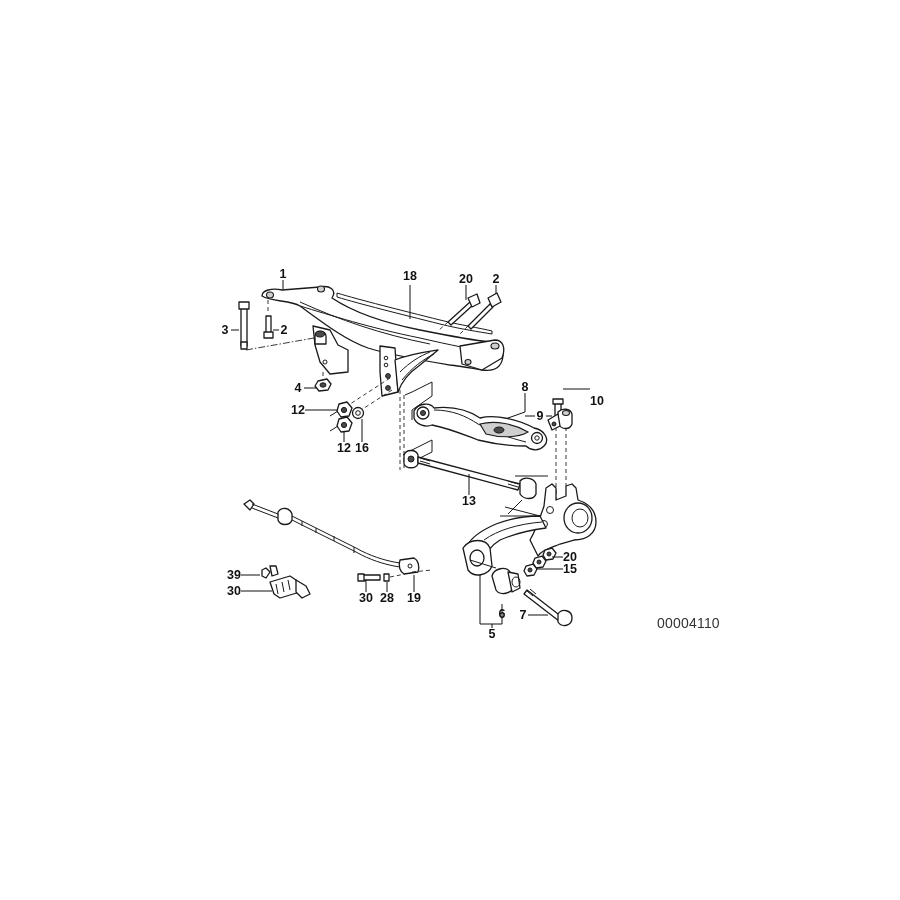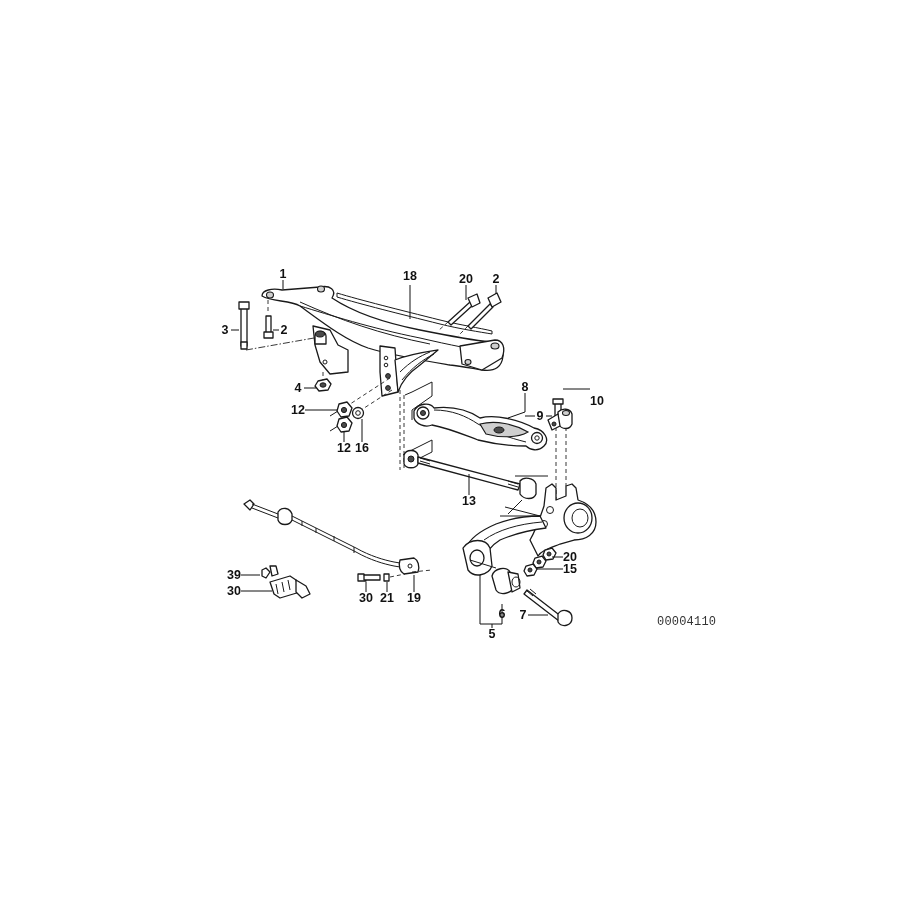--- a/index.html
+++ b/index.html
@@ -1,19 +1,19 @@
 <!DOCTYPE html>
 <html><head>
 <meta charset="utf-8">
 <style>
   html, body { margin: 0; padding: 0; background: #ffffff; }
   body { width: 900px; height: 900px; position: relative; overflow: hidden; font-family: "Liberation Sans", sans-serif; }
   #diagram { position: absolute; left: 0; top: 0; width: 900px; height: 900px; }
   .lbl { position: absolute; font-family: "Liberation Sans", sans-serif; font-weight: bold; font-size: 12.5px; color: #111; line-height: 1; transform: translate(-50%, -50%); white-space: nowrap; cursor: pointer; }
-  .docid { position: absolute; left: 657px; top: 615px; font-family: Liberation Mono, monospace; font-size: 12px; color: #333; letter-spacing: 0.2px; }
+  .docid { position: absolute; left: 657px; top: 615px; font-family: Liberation Sans, sans-serif; font-size: 14px; color: #333; letter-spacing: 0.2px; }
   svg .part { fill: #ffffff; stroke: #1a1a1a; stroke-width: 1.3; stroke-linejoin: round; stroke-linecap: round; }
   svg .shade { fill: #cfcfcf; stroke: #1a1a1a; stroke-width: 1.1; }
   svg .dark { fill: #4a4a4a; stroke: #1a1a1a; stroke-width: 1; }
   svg .thin { fill: none; stroke: #1a1a1a; stroke-width: 1; }
   svg .leader { fill: none; stroke: #111; stroke-width: 1; }
   svg .dash { fill: none; stroke: #222; stroke-width: 0.9; stroke-dasharray: 4 3; }
   svg .dashdot { fill: none; stroke: #222; stroke-width: 0.9; stroke-dasharray: 7 2 1.5 2; }
 </style>
 </head>
 <body>
@@ -238,18 +238,18 @@
   <span class="lbl" style="left:298px;top:410px">12</span>
   <span class="lbl" style="left:344px;top:448px">12</span>
   <span class="lbl" style="left:469px;top:501px">13</span>
   <span class="lbl" style="left:570px;top:557px">20</span>
   <span class="lbl" style="left:570px;top:569px">15</span>
   <span class="lbl" style="left:496px;top:279px">2</span>
   <span class="lbl" style="left:362px;top:448px">16</span>
   <span class="lbl" style="left:410px;top:276px">18</span>
   <span class="lbl" style="left:414px;top:598px">19</span>
   <span class="lbl" style="left:366px;top:598px">30</span>
-  <span class="lbl" style="left:387px;top:598px">21</span>
+  <span class="lbl" style="left:387px;top:598px">28</span>
   <span class="lbl" style="left:234px;top:591px">30</span>
   <span class="lbl" style="left:234px;top:575px">39</span>
 
   <span class="docid">00004110</span>
 </div>
 
 </body></html>

